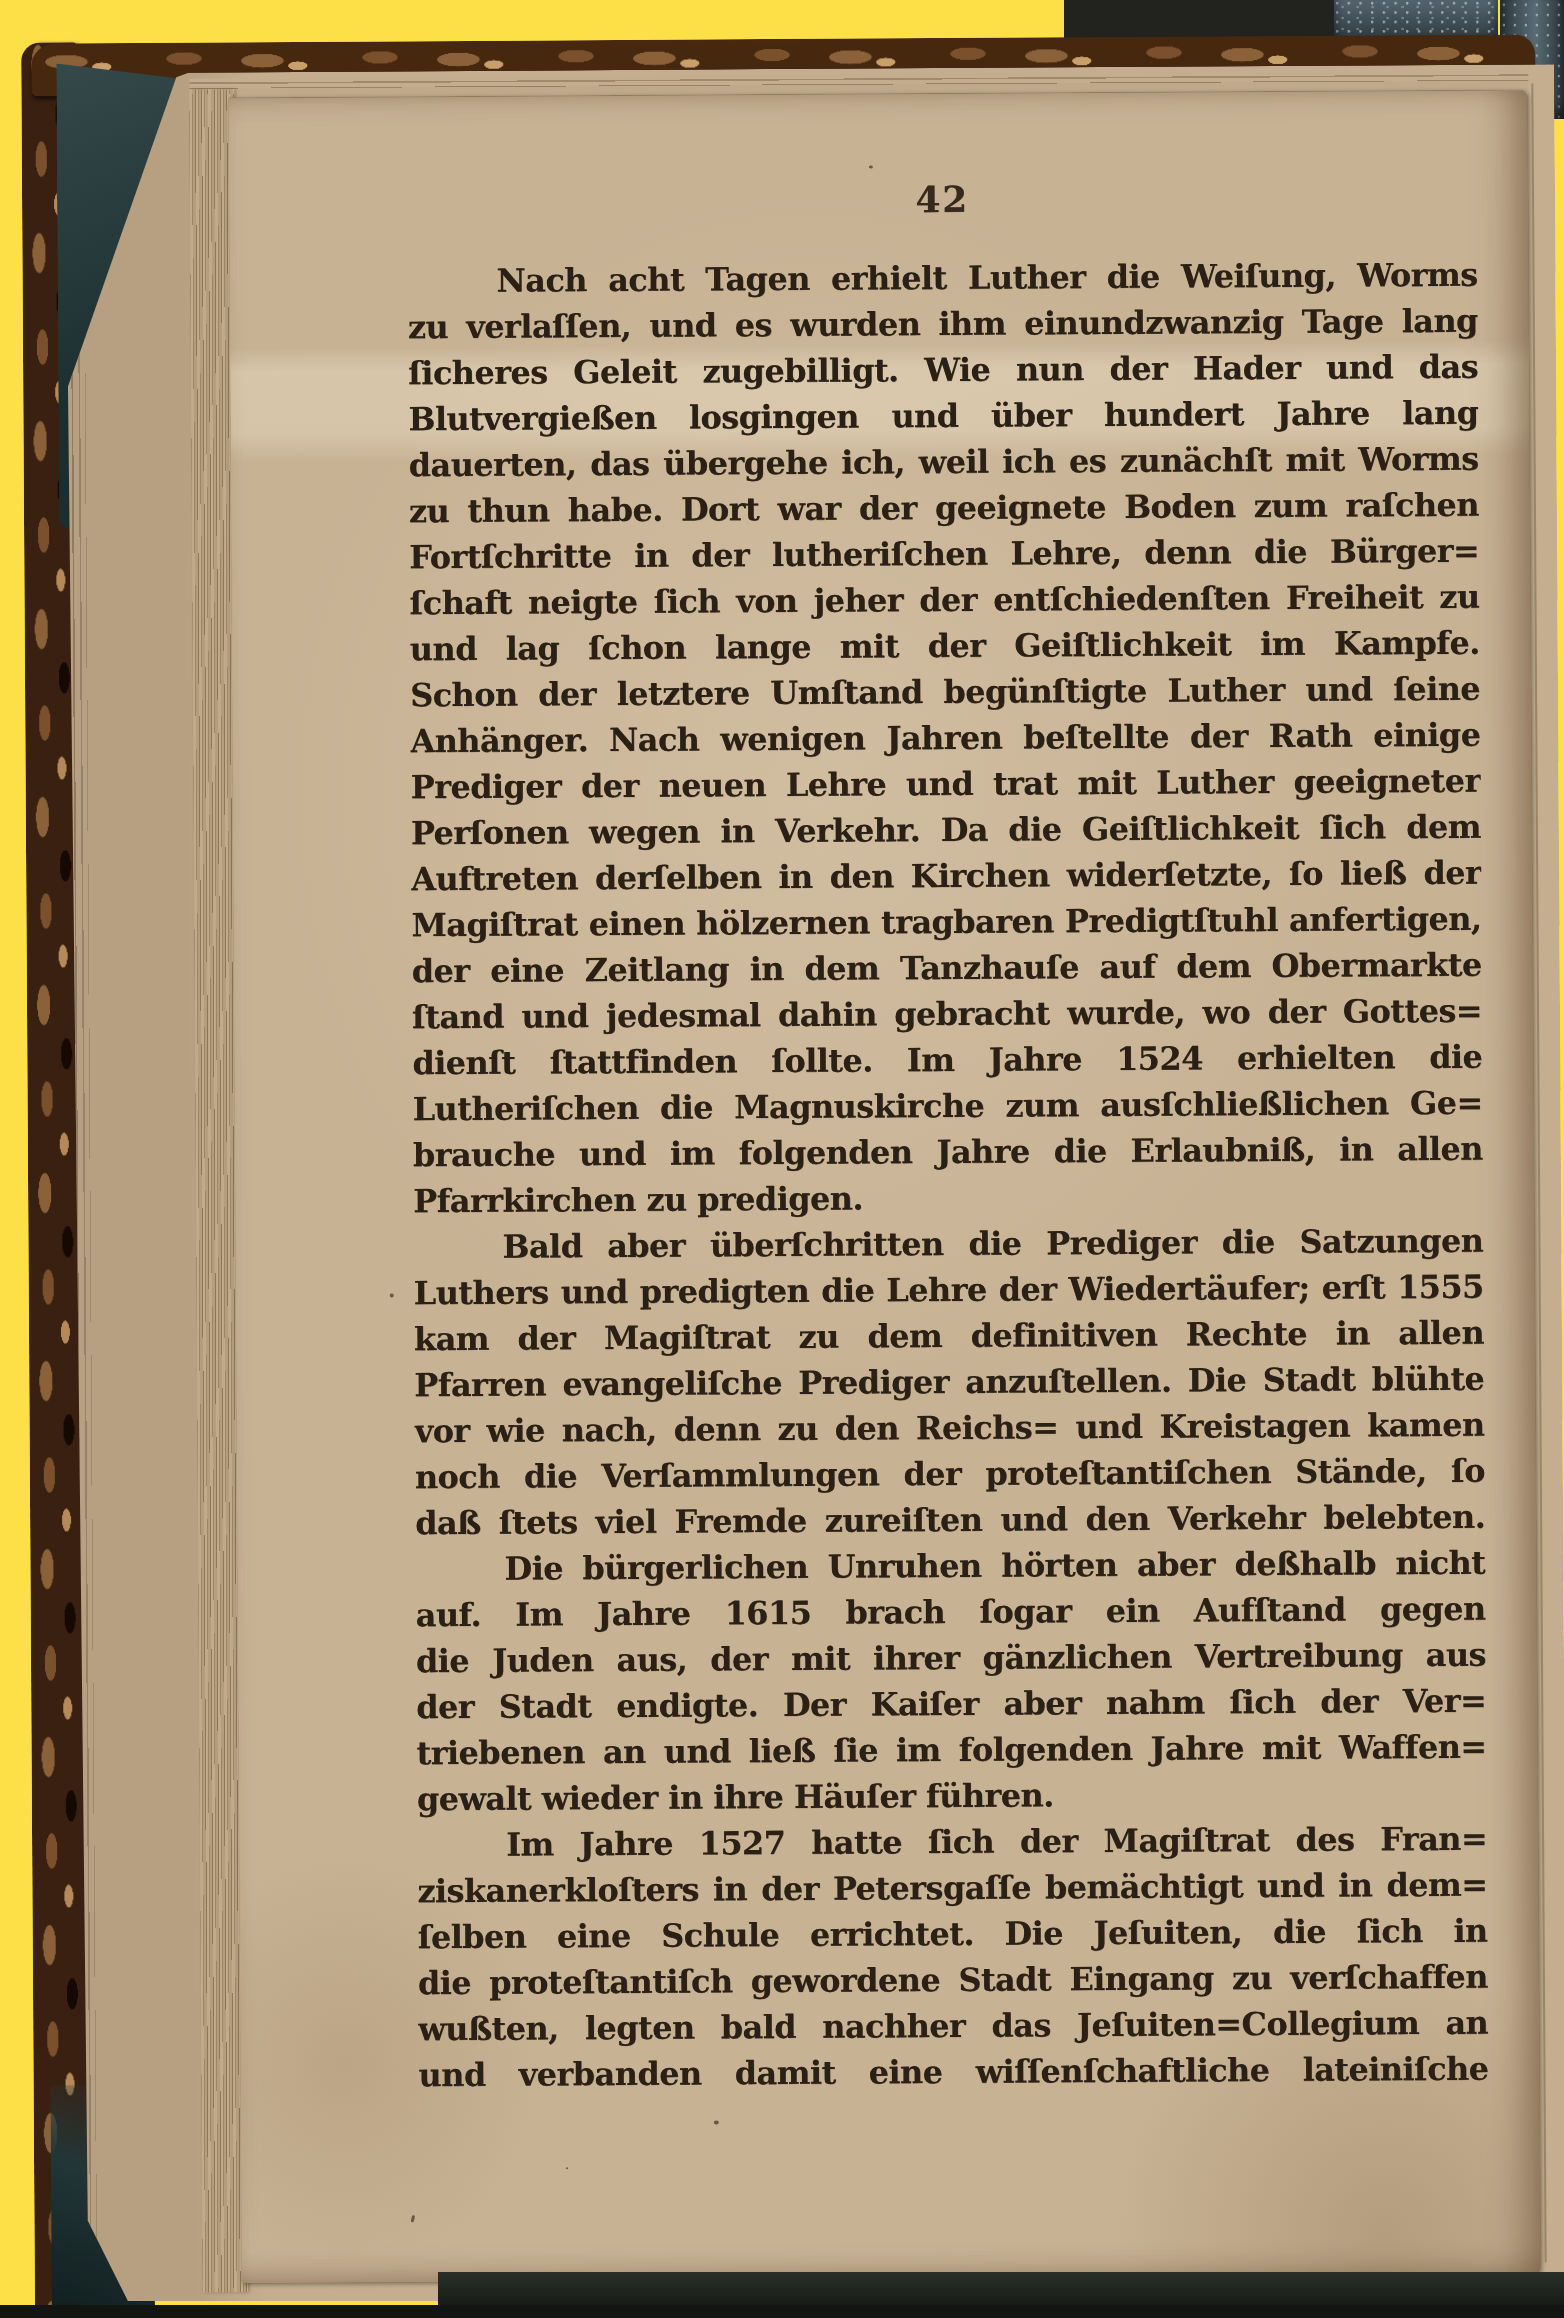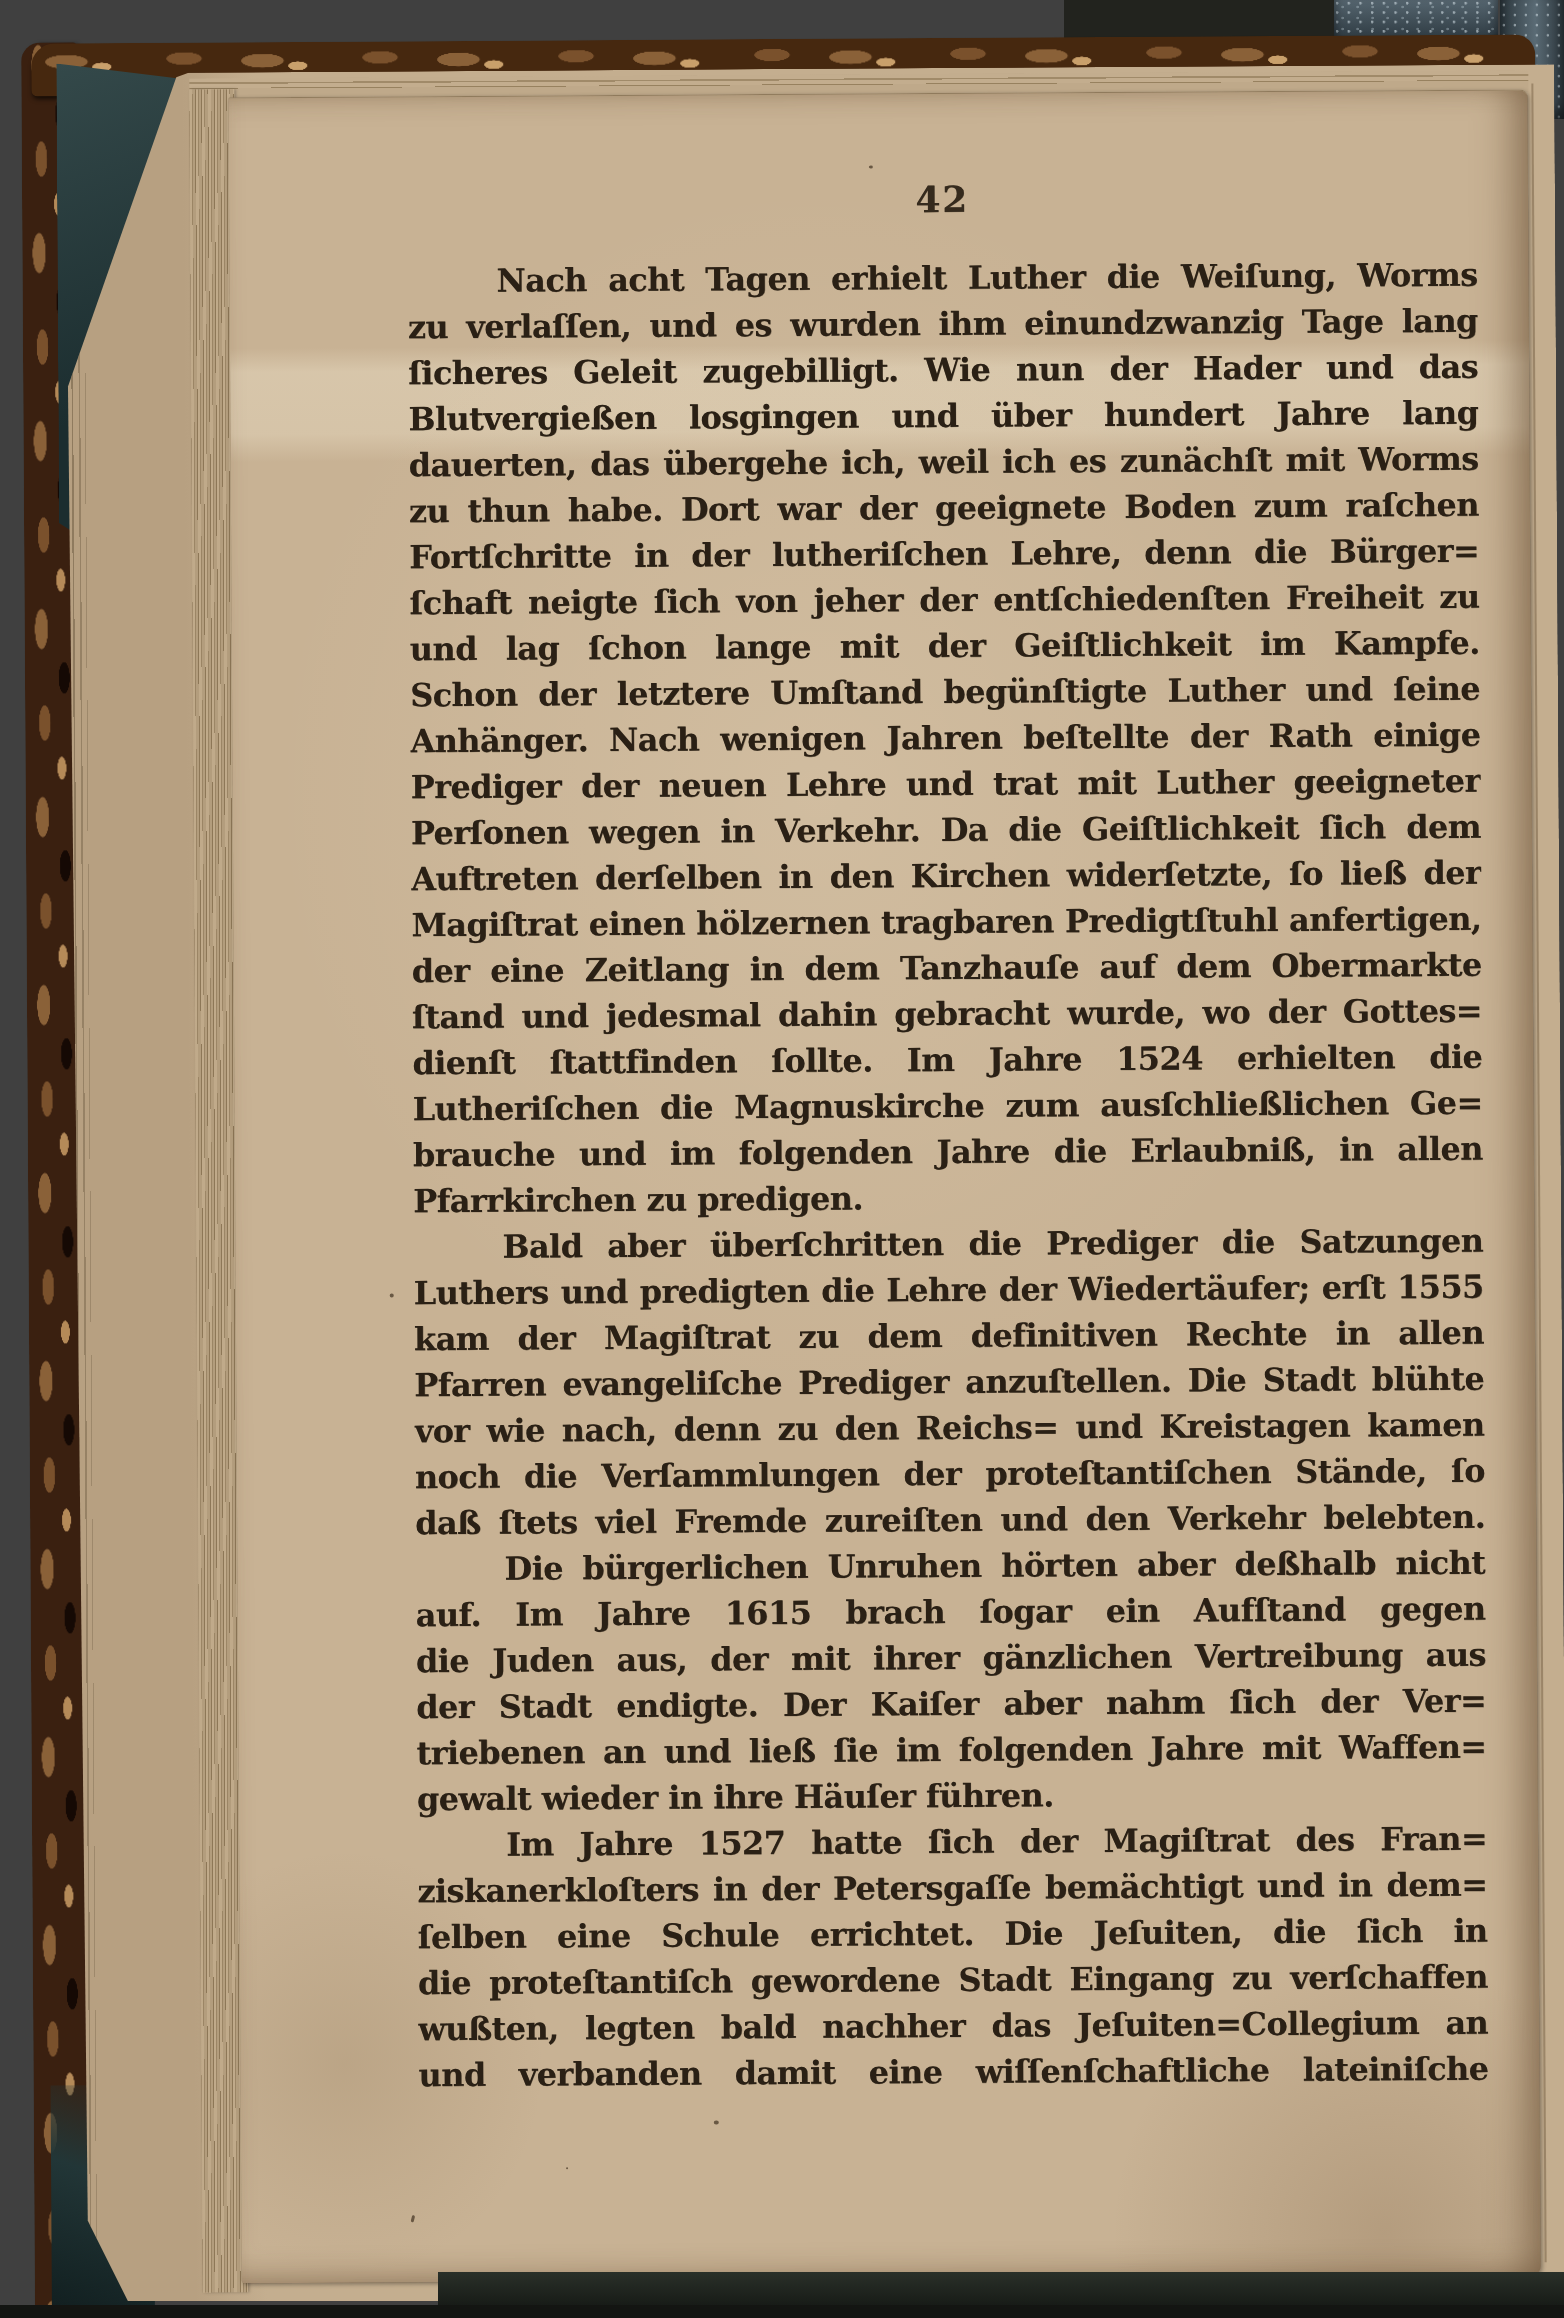--- a/index.html
+++ b/index.html
@@ -1,17 +1,17 @@
 <!DOCTYPE html>
 <html style="font-size:12.5px"><head>
 <meta charset="utf-8">
 <style>
   html,body{margin:0;padding:0;background:#191816;}
   .scene{position:relative;width:1565px;height:2319px;overflow:hidden;
-         background:#404040;font-family:"DejaVu Serif",serif;}
+         background:#fde047;font-family:"DejaVu Serif",serif;}
   .scene *{position:absolute;box-sizing:border-box;}
 
   
   .spine-dark{left:1064px;top:0;width:275px;height:45px;background:#22231e;
               border-radius:0 0 7.8px 4.7px;}
   .spine-blue-a{left:1334px;top:0;width:164px;height:52px;
     background-image:
       radial-gradient(circle 1.6px at 3.1px 3.1px, rgba(225,237,243,.55) 0 1.1px, rgba(0,0,0,0) 1.6px),
       radial-gradient(circle 1.6px at 8.6px 7px, rgba(200,215,224,.35) 0 1px, rgba(0,0,0,0) 1.6px),
       linear-gradient(180deg,#55656f,#36434b 60%,#222b31);

